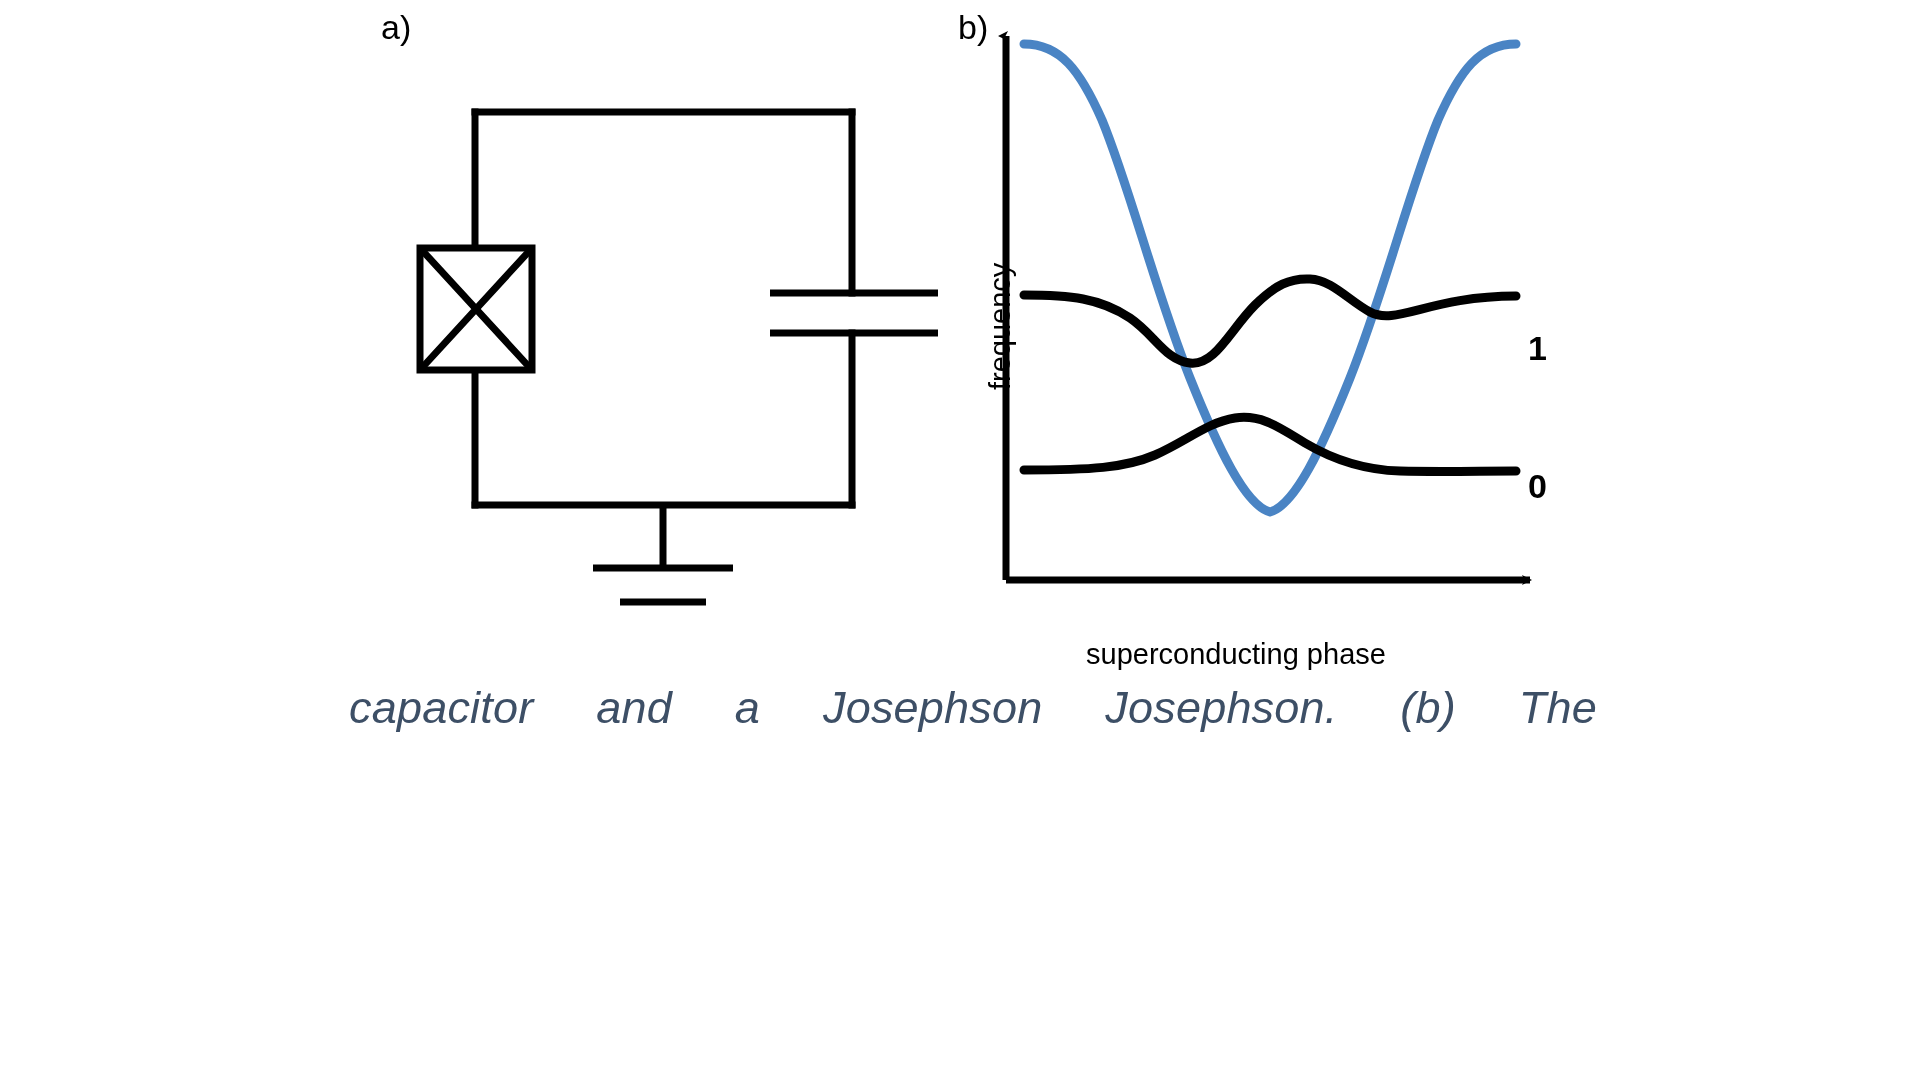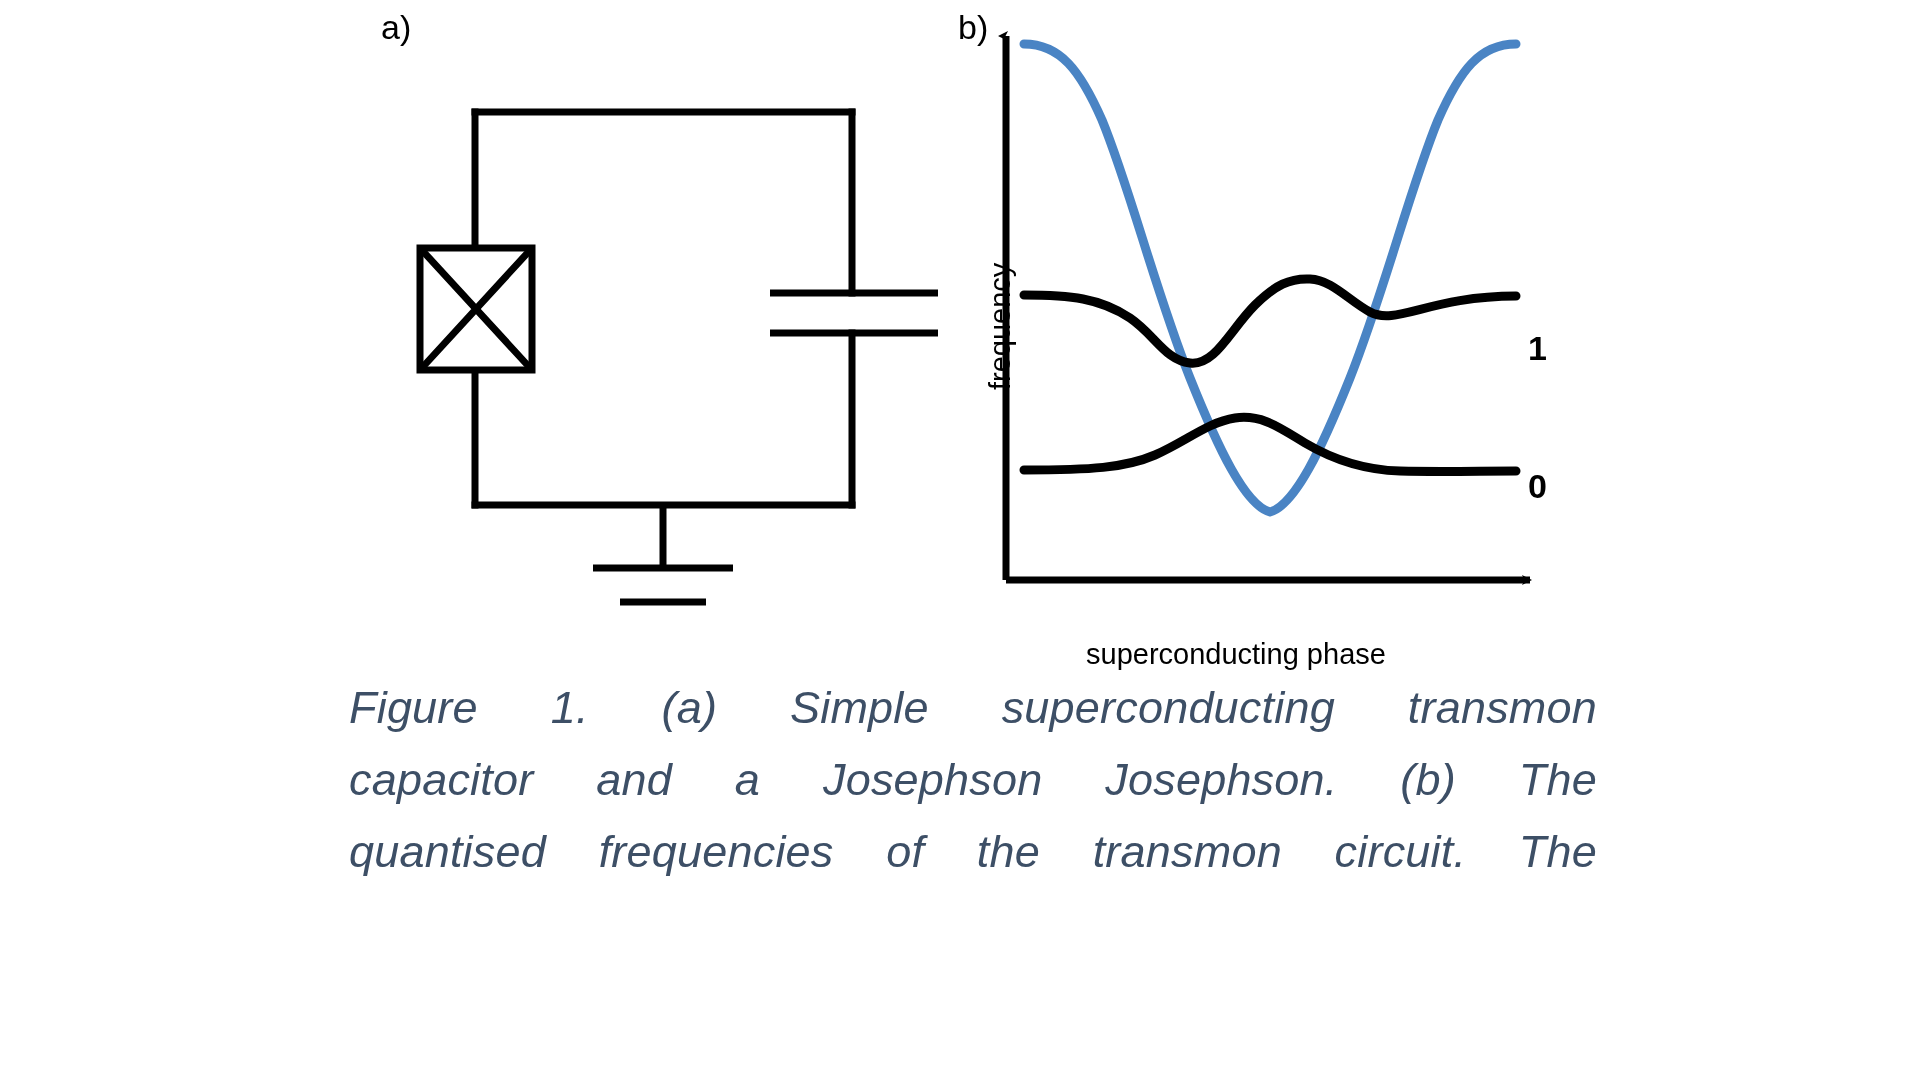--- a/index.html
+++ b/index.html
@@ -194,18 +194,16 @@
 
   <div class="axis-title" id="x-axis-title">superconducting phase</div>
 
   <div class="axis-title" id="y-axis-title">frequency</div>
 
   <div class="level-label" id="level-label-1">1</div>
 
   <div class="level-label" id="level-label-0">0</div>
 
   <div id="caption">
-    <span class="cap-line">Figure 1. (a) Simple superconducting transmon</span>
     <span class="cap-line">capacitor and a Josephson Josephson. (b) The</span>
-    <span class="cap-line">quantised frequencies of the transmon circuit. The</span>
   </div>
 
 </div>
 
 </body></html>

